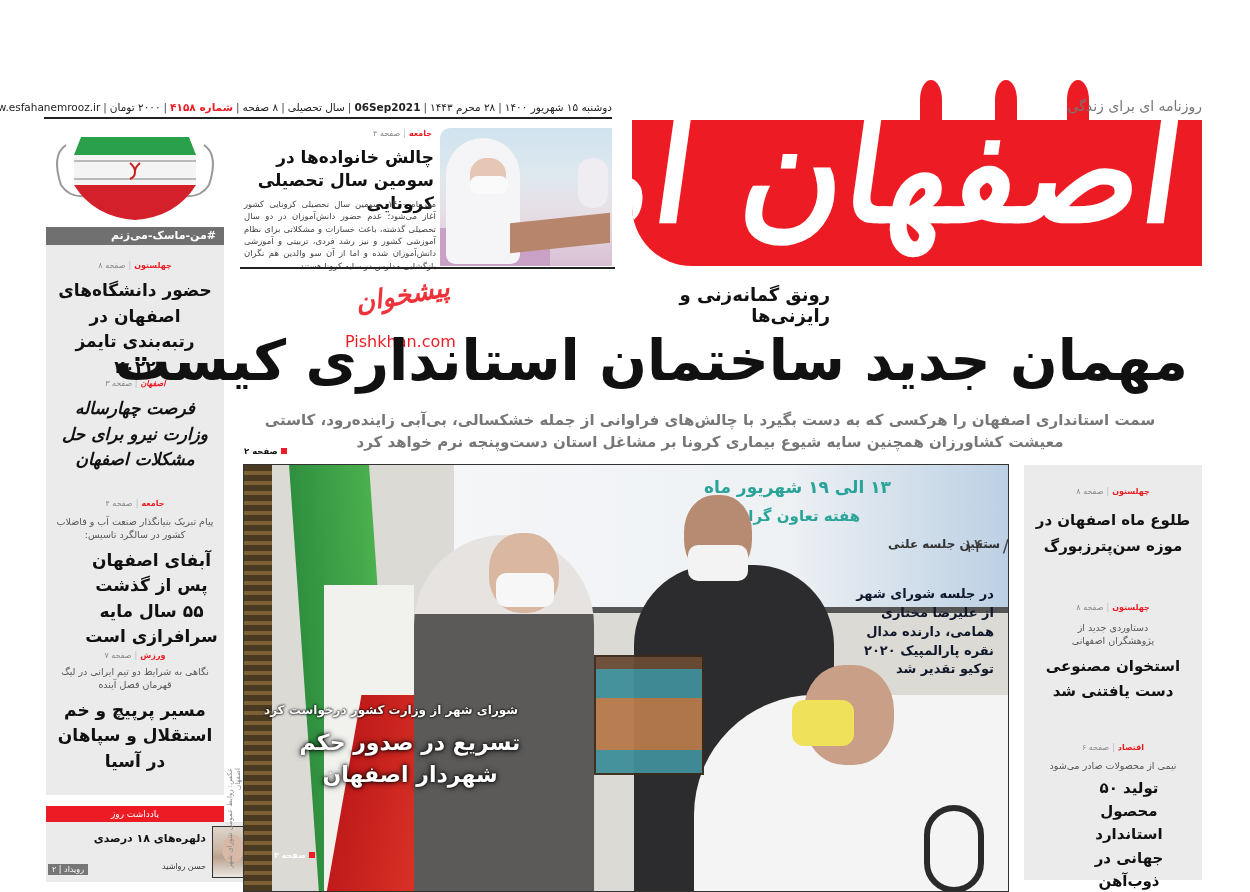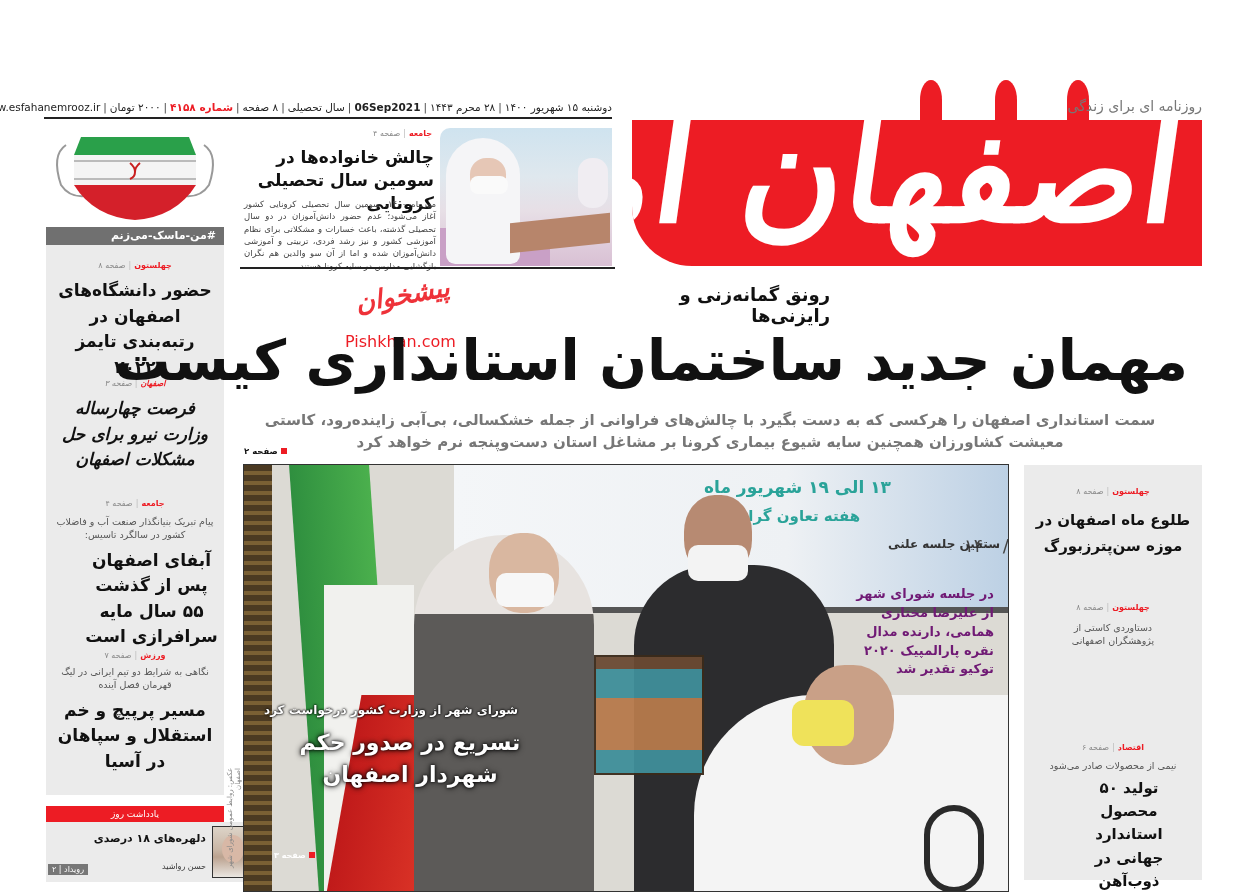--- a/index.html
+++ b/index.html
@@ -70,21 +70,21 @@
   .photo .man1-head { position: absolute; left: 245px; top: 68px; width: 70px; height: 80px; border-radius: 45%; background: #d9b7a0; }
   .photo .man1-mask { position: absolute; left: 252px; top: 108px; width: 58px; height: 34px; border-radius: 10px; background: #f7f7f7; }
   .photo .man2 { position: absolute; left: 390px; top: 100px; width: 200px; height: 328px; border-radius: 80px 80px 0 0; background: #2c2c2e; }
   .photo .man2-head { position: absolute; left: 440px; top: 30px; width: 68px; height: 82px; border-radius: 45%; background: #b78a72; }
   .photo .man2-mask { position: absolute; left: 444px; top: 80px; width: 60px; height: 36px; border-radius: 10px; background: #f3f3f3; }
   .photo .man3 { position: absolute; left: 450px; top: 230px; width: 316px; height: 198px; border-radius: 120px 0 0 0; background: #f4f4f4; }
   .photo .man3-head { position: absolute; left: 560px; top: 200px; width: 90px; height: 100px; border-radius: 45%; background: #c9a087; }
   .photo .man3-mask { position: absolute; left: 548px; top: 235px; width: 62px; height: 46px; border-radius: 12px; background: #efe25a; }
   .photo .trophy { position: absolute; left: 350px; top: 190px; width: 110px; height: 120px; border: 2px solid #3a2a1a; background: linear-gradient(180deg, #6b4a33 0 10%, #3f8f9a 10% 35%, #b77a4c 35% 80%, #3f8f9a 80%); opacity: 0.95; }
   .photo .chair { position: absolute; left: 680px; top: 340px; width: 60px; height: 88px; border-radius: 30px; border: 6px solid #2a2a2a; }
-  .photo .caption-right { position: absolute; right: 14px; top: 120px; width: 150px; font-size: 13px; line-height: 1.45; font-weight: bold; color: #701a75; text-align: right; }
+  .photo .caption-right { position: absolute; right: 14px; top: 120px; width: 150px; font-size: 13px; line-height: 1.45; font-weight: bold; color: #0f172a; text-align: right; }
   .photo .overlay-kicker { position: absolute; left: 20px; top: 238px; font-size: 12px; color: #fff; font-weight: bold; text-shadow: 0 0 3px #000, 0 0 2px #000; }
   .photo .overlay-hl { position: absolute; left: 16px; top: 262px; width: 300px; font-size: 22px; line-height: 1.45; color: #fff; font-weight: bold; text-align: center; text-shadow: 0 0 6px #000, 0 0 3px #000; }
   .photo .overlay-page { position: absolute; left: 30px; top: 386px; font-size: 8px; color: #fff; font-weight: bold; }
   .photo .overlay-page .sq { display: inline-block; width: 6px; height: 6px; background: #ed1c24; margin-left: 3px; }
   .credit { left: 226px; top: 768px; width: 12px; height: 122px; writing-mode: vertical-rl; transform: rotate(180deg); font-size: 7px; color: #888; }
 
   
   .right-panel { left: 1024px; top: 465px; width: 178px; height: 415px; background: #ebebeb; }
 </style>
 </head>
@@ -228,21 +228,22 @@
   <div class="abs rtl" style="left:0;top:22px;width:178px;">
     <div class="kicker">
       <span class="sec">چهلستون</span><span class="bar">|</span><span>صفحه ۸</span>
     </div>
     <div class="hl" style="font-size:15px;line-height:1.7;margin-top:12px;padding:0 6px;">طلوع ماه اصفهان در موزه سن‌پترزبورگ</div>
   </div>
   <div class="abs rtl" style="left:0;top:138px;width:178px;">
     <div class="kicker">
       <span class="sec">چهلستون</span><span class="bar">|</span><span>صفحه ۸</span>
     </div>
-    <div class="lead" style="margin-top:10px;padding:0 30px;">دستاوردی کاستی از پژوهشگران اصفهانی</div>
+    <div class="lead" style="margin-top:10px;padding:0 30px;">دستاوردی جدید از پژوهشگران اصفهانی</div>
+    <div class="hl" style="font-size:15px;line-height:1.7;margin-top:6px;padding:0 6px;">استخوان مصنوعی دست یافتنی شد</div>
   </div>
   <div class="abs rtl" style="left:0;top:278px;width:178px;">
     <div class="kicker">
       <span class="sec">اقتصاد</span><span class="bar">|</span><span>صفحه ۶</span>
     </div>
     <div class="lead" style="margin-top:8px;padding:0 8px;">نیمی از محصولات صادر می‌شود</div>
     <div class="hl" style="font-size:15px;line-height:1.55;margin-top:4px;padding:0 14px;margin-left:32px;">تولید ۵۰ محصول استاندارد جهانی در ذوب‌آهن اصفهان</div>
   </div>
 </div>
 

